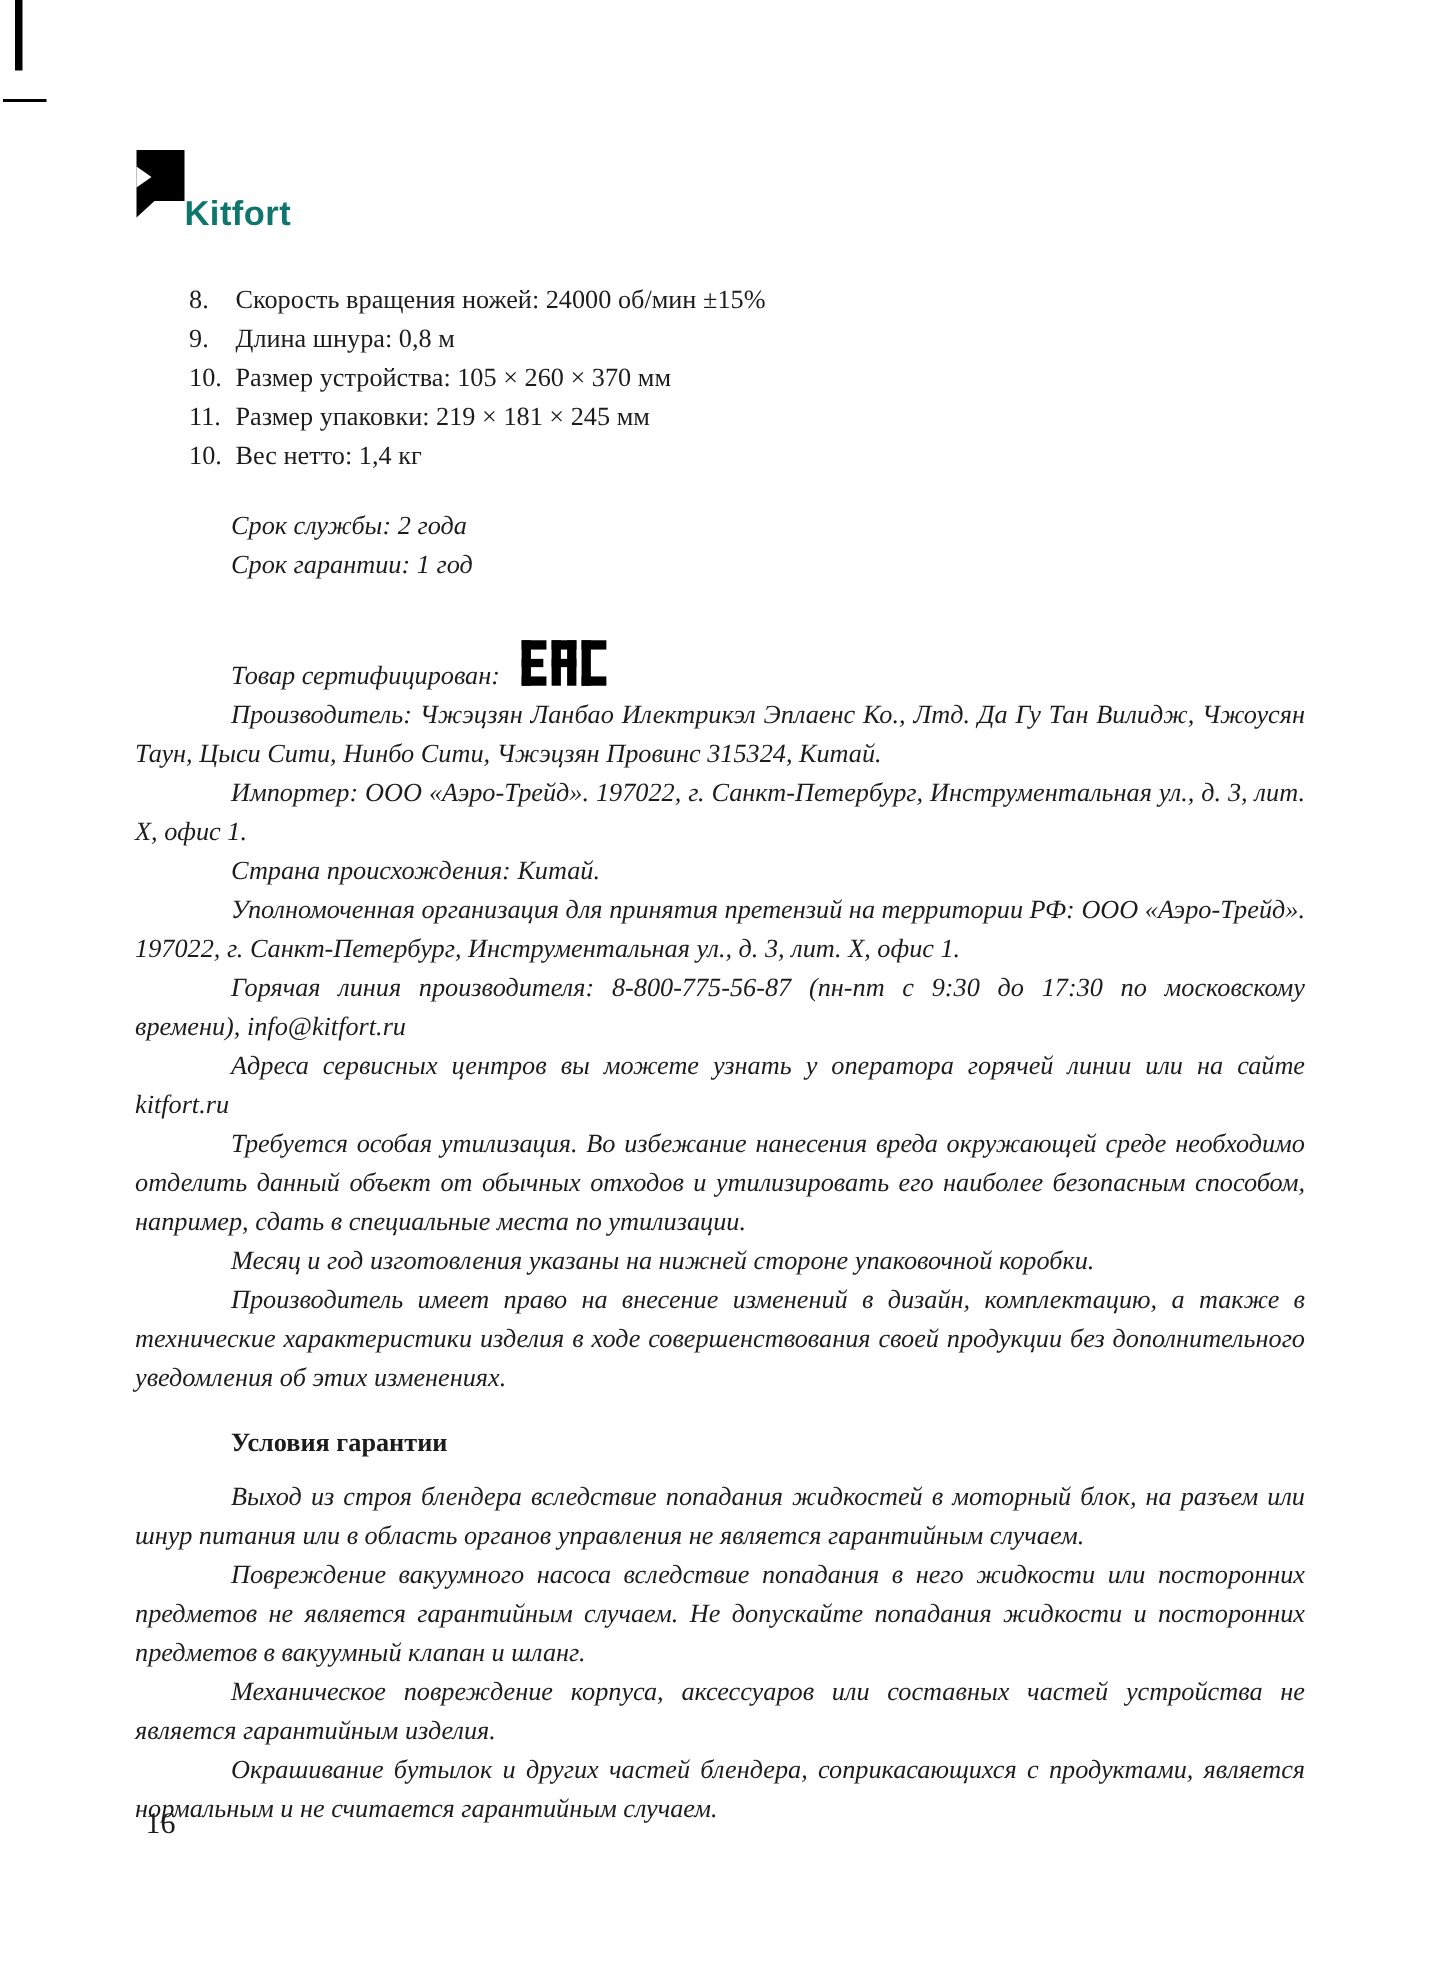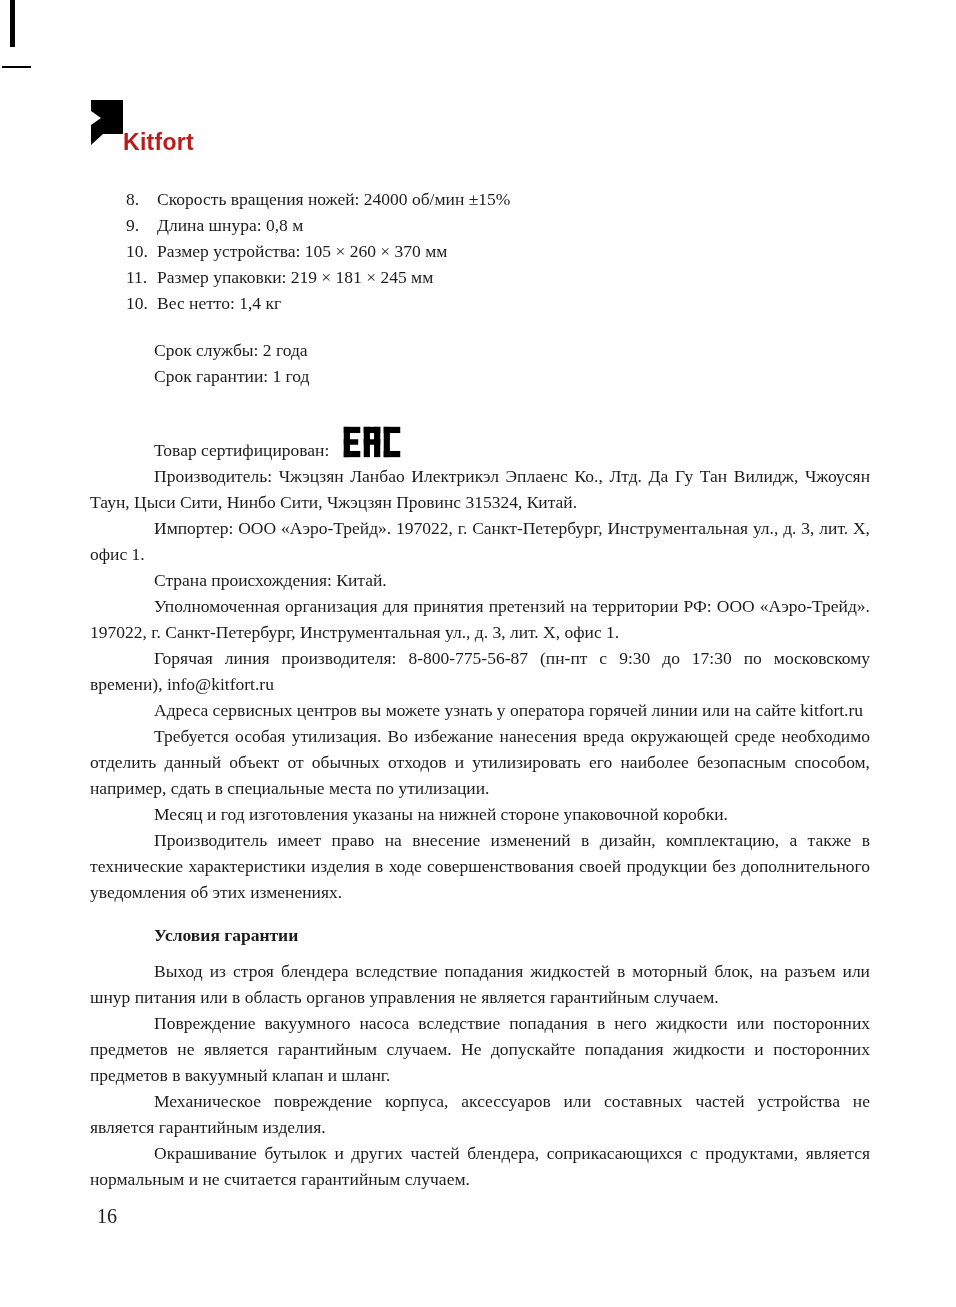--- a/index.html
+++ b/index.html
@@ -17,39 +17,39 @@
 
     
     .crop-v { position: absolute; left: 10px; top: 0; width: 5px; height: 47px; background: #000; }
     .crop-h { position: absolute; left: 2px; top: 66px; width: 29px; height: 2px; background: #000; }
 
     
     .logo-mark { position: absolute; left: 90px; top: 99px; }
     .logo-text {
       position: absolute; left: 123px; top: 129px;
       font-family: "Liberation Sans", sans-serif;
-      font-weight: bold; font-size: 23px; color: #b91c1c;
+      font-weight: bold; font-size: 23px; color: #0f766e;
       letter-spacing: 0.3px;
     }
 
     
     .content {
       position: absolute;
       left: 90px; top: 186px;
       width: 780px;
       font-size: 17.5px;
       line-height: 26px;
     }
 
     .spec-list { margin: 0 0 21px 36px; }
     .spec-item { display: flex; }
     .spec-item .num { flex: 0 0 31px; width: 31px; }
 
     p { margin: 0; }
-    .indent { text-indent: 64px; }
+    .indent { text-indent: 64px; font-style: italic; }
     .justify { text-align: justify; }
 
     .cert-line { white-space: nowrap; margin-top: 48px; }
     .eac-anchor { position: relative; display: inline-block; width: 0; height: 0; }
     .eac-anchor svg { position: absolute; left: 12px; bottom: -7px; }
 
     .section-heading {
       font-size: 17.5px;
       font-weight: bold;
       margin: 17px 0 10px 0;

